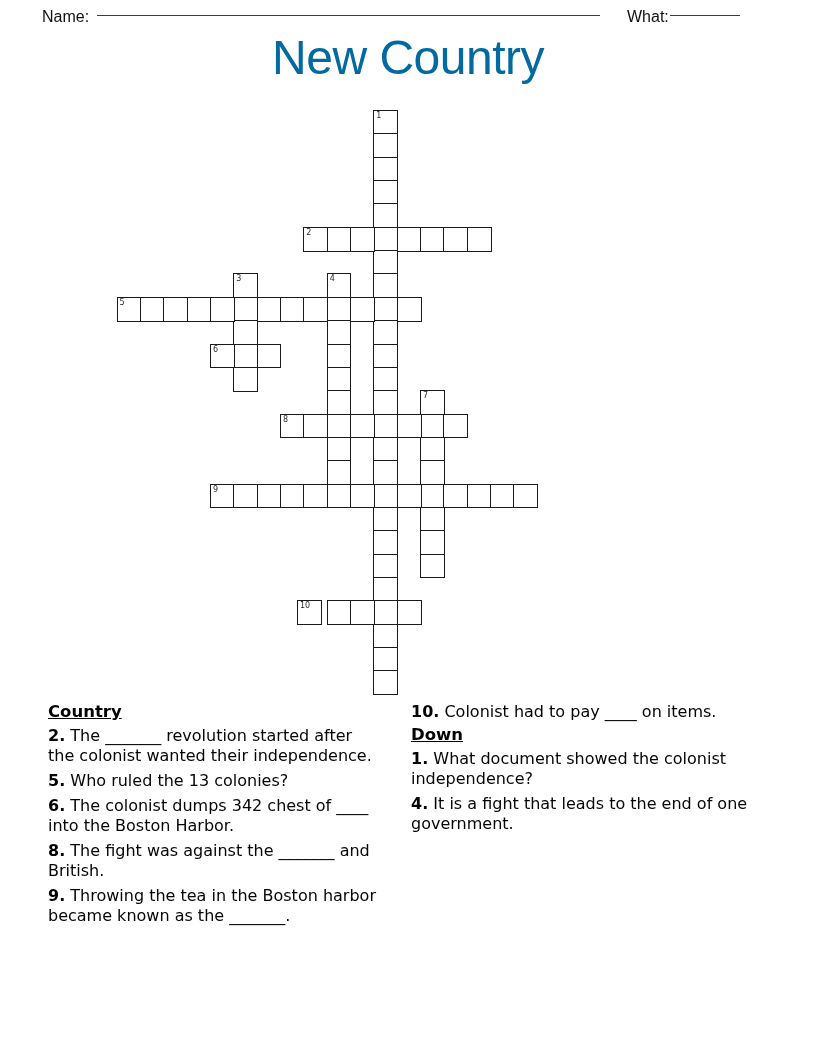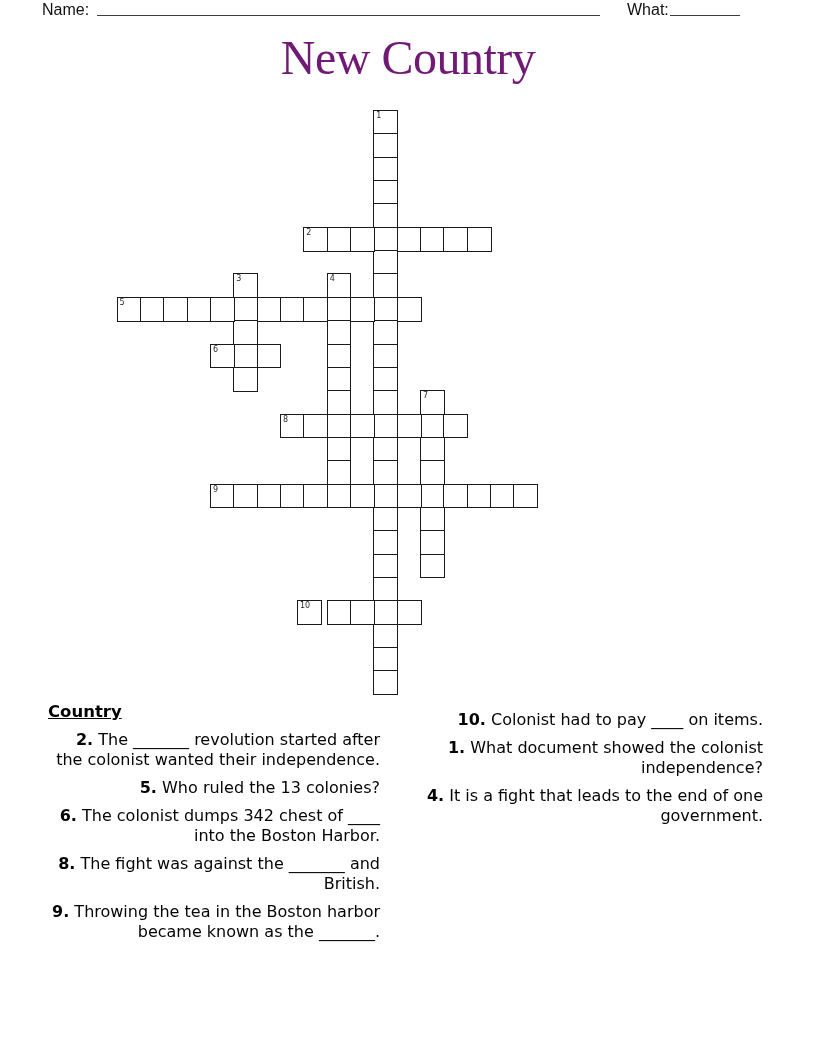--- a/index.html
+++ b/index.html
@@ -9,21 +9,21 @@
     height: 1056px;
     background: #ffffff;
     overflow: hidden;
     font-family: "DejaVu Sans", sans-serif;
     color: #000;
   }
 
   
   .hdr-label {
     position: absolute;
-    top: 1px;
+    top: 8px;
     font-family: "Liberation Sans", sans-serif;
     font-size: 16px;
     color: #111;
     white-space: nowrap;
   }
   #name-label { left: 42px; }
   #date-label { left: 627px; }
   .blank-line {
     position: absolute;
     top: 0;
@@ -33,26 +33,26 @@
   #name-line { left: 97px;  width: 503px; }
   #date-line { left: 670px; width: 70px;  }
 
   
   .title {
     position: absolute;
     left: 0; right: 0;
     top: 28px;
     margin: 0;
     text-align: center;
-    font-family: Liberation Serif, serif;
+    font-family: Liberation Sans, sans-serif;
     font-size: 48px;
     font-weight: 400;
     letter-spacing: -0.5px;
     line-height: 60px;
-    color: #701a75;
+    color: #0369a1;
   }
 
   
   #grid { position: absolute; left: 0; top: 0; }
   .cell {
     position: absolute;
     width: 24.85px;
     height: 24.85px;
     box-sizing: border-box;
     border: 1.5px solid #1b1b1b;
@@ -76,21 +76,21 @@
     color: #050505;
   }
   #clues-left  { left: 48px;  width: 332px; }
   #clues-right { left: 411px; width: 352px; }
   .clues-head {
     font-weight: bold;
     text-decoration: underline;
     font-size: 16.5px;
     margin: 0 0 4px 0;
   }
-  .clue { margin: 8px 0 5px 0; text-align: right; }
+  .clue { margin: 0 0 5px 0; }
   .clue b { font-weight: bold; }
 </style>
 </head>
 <body>
 
 <div class="page">
 
   <span class="hdr-label" id="name-label">Name:</span>
   <div class="blank-line" id="name-line"></div>
 
@@ -212,17 +212,18 @@
   <div class="clues-col" id="clues-left">
       <p class="clues-head">Country</p>
       <p class="clue"><b>2.</b> The _______ revolution started after the colonist wanted their independence.</p>
       <p class="clue"><b>5.</b> Who ruled the 13 colonies?</p>
       <p class="clue"><b>6.</b> The colonist dumps 342 chest of ____ into the Boston Harbor.</p>
       <p class="clue"><b>8.</b> The fight was against the _______ and British.</p>
       <p class="clue"><b>9.</b> Throwing the tea in the Boston harbor became known as the _______.</p>
     </div>
   <div class="clues-col" id="clues-right">
       <p class="clue" style="margin-bottom: 3px;"><b>10.</b> Colonist had to pay ____ on items.</p>
+      <p class="clues-head">Down</p>
       <p class="clue"><b>1.</b> What document showed the colonist independence?</p>
       <p class="clue"><b>4.</b> It is a fight that leads to the end of one government.</p>
     </div>
 
 </div>
 
 </body></html>

